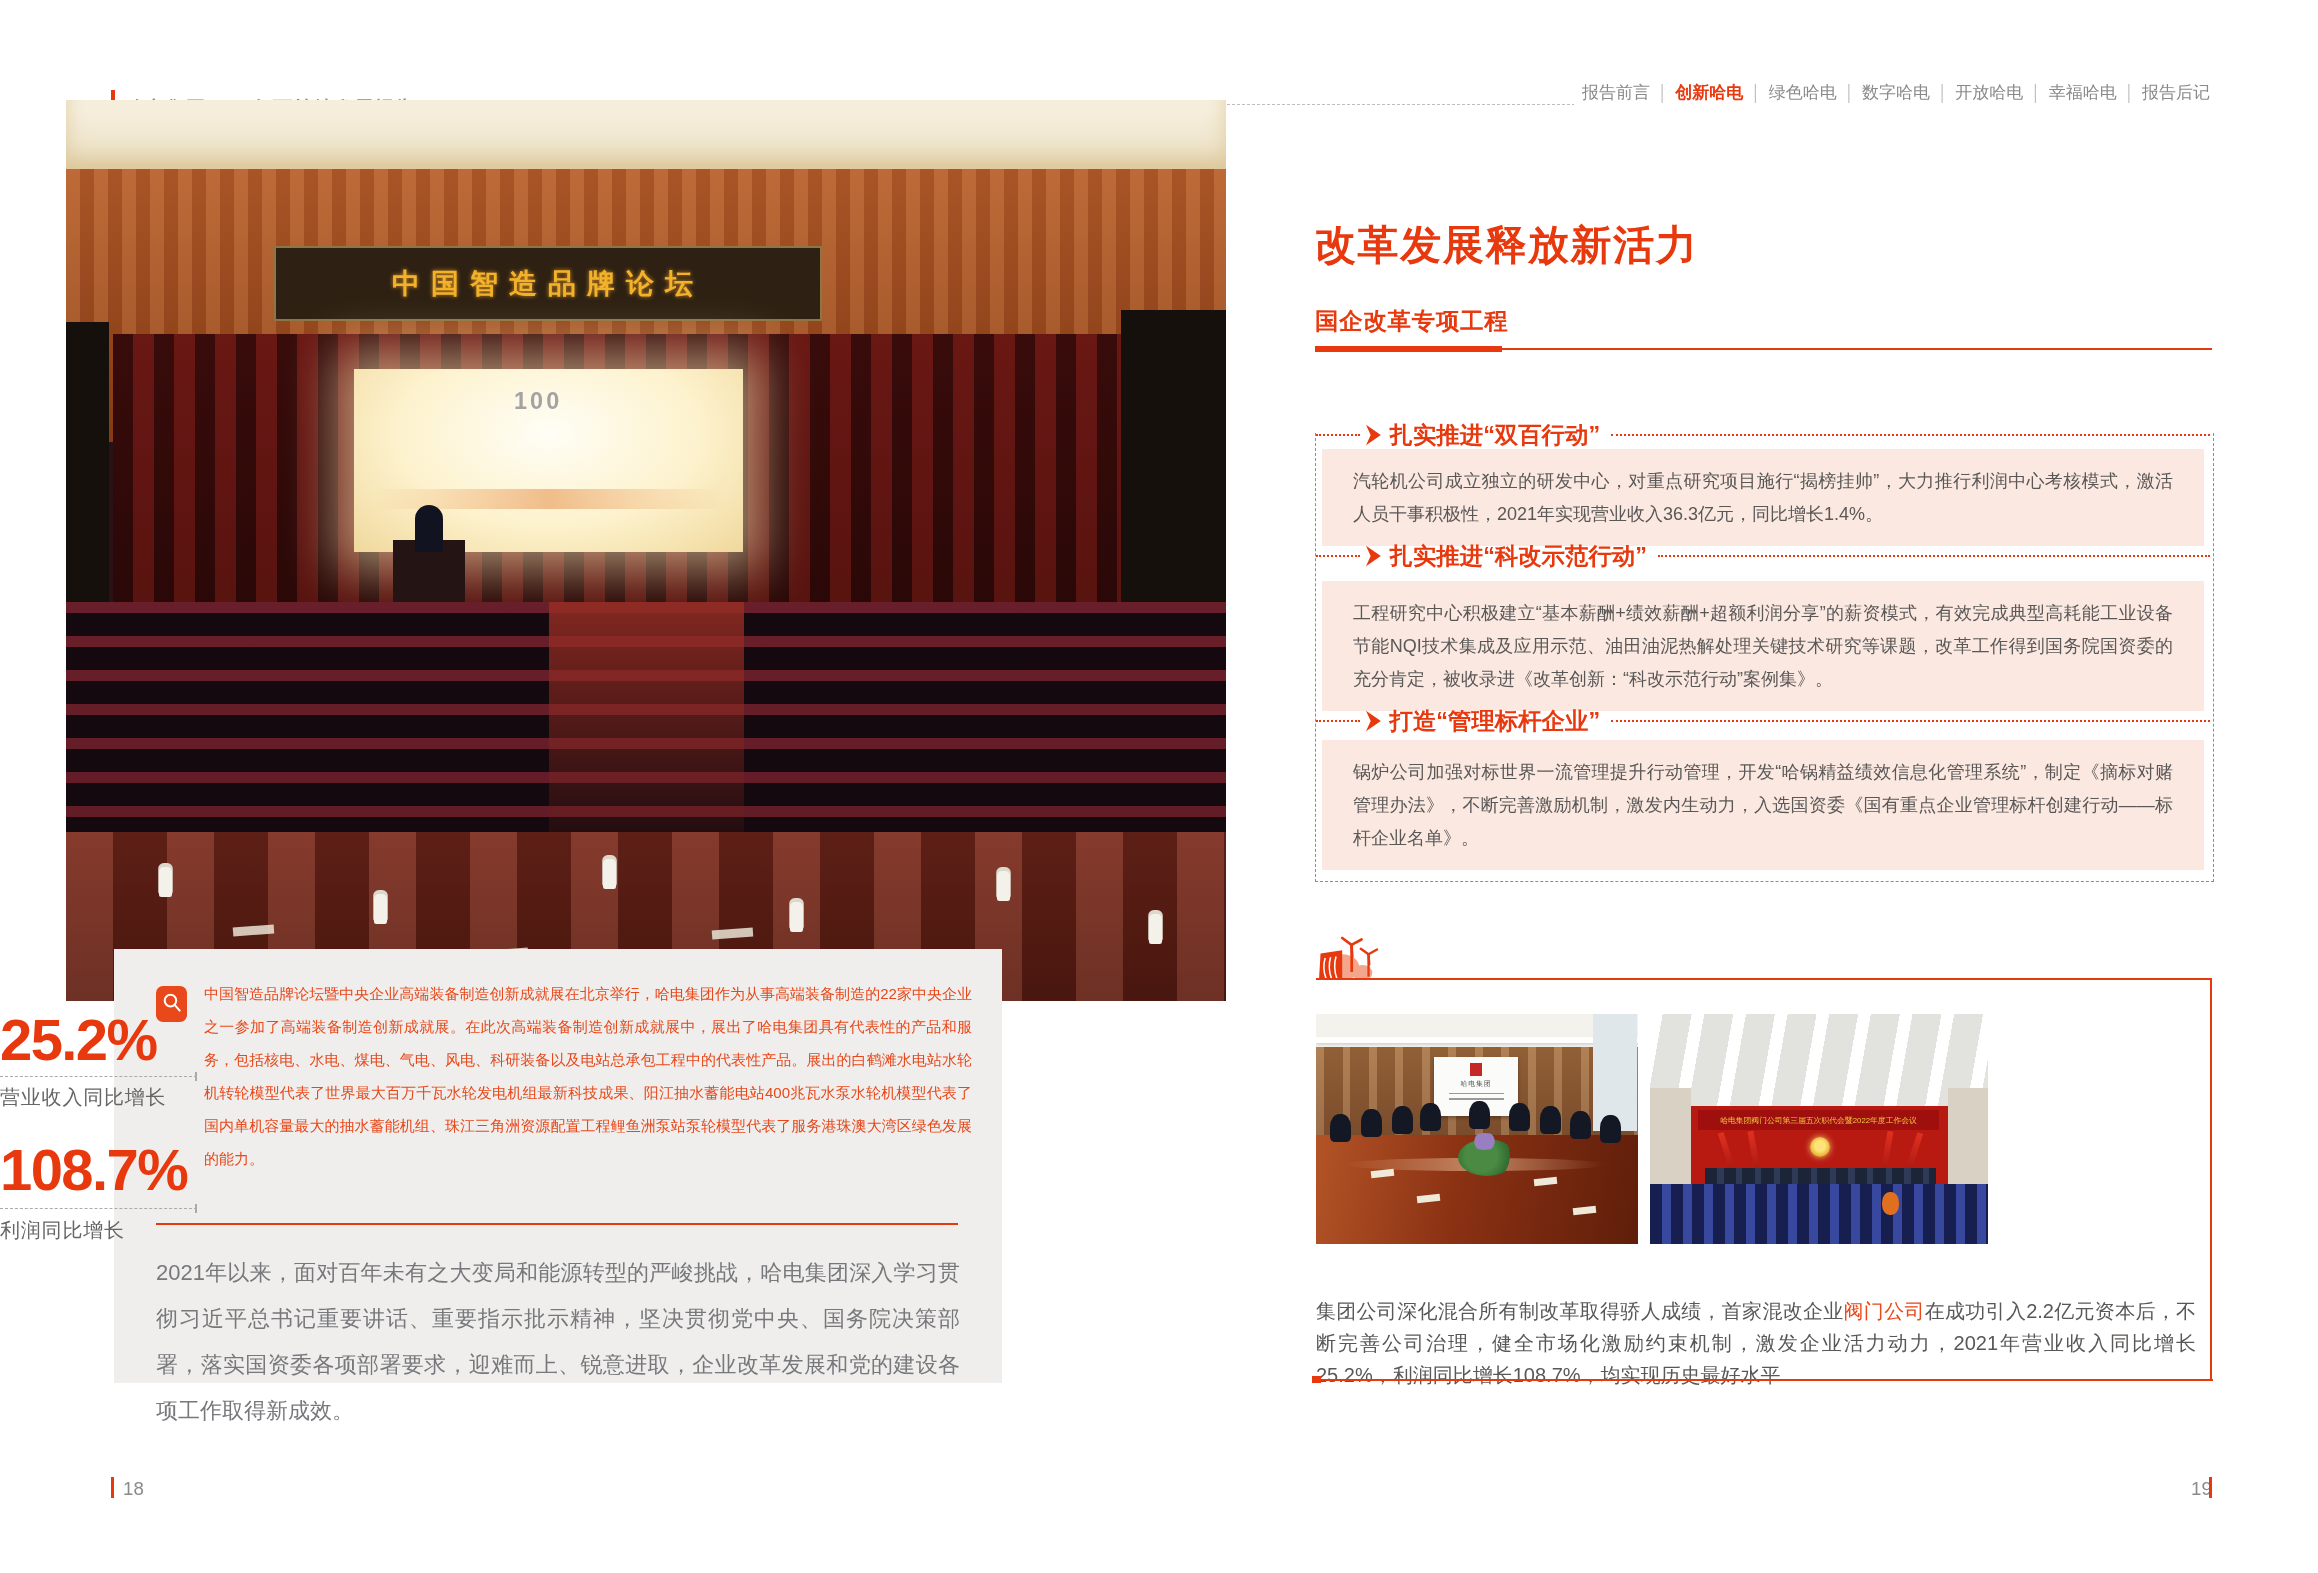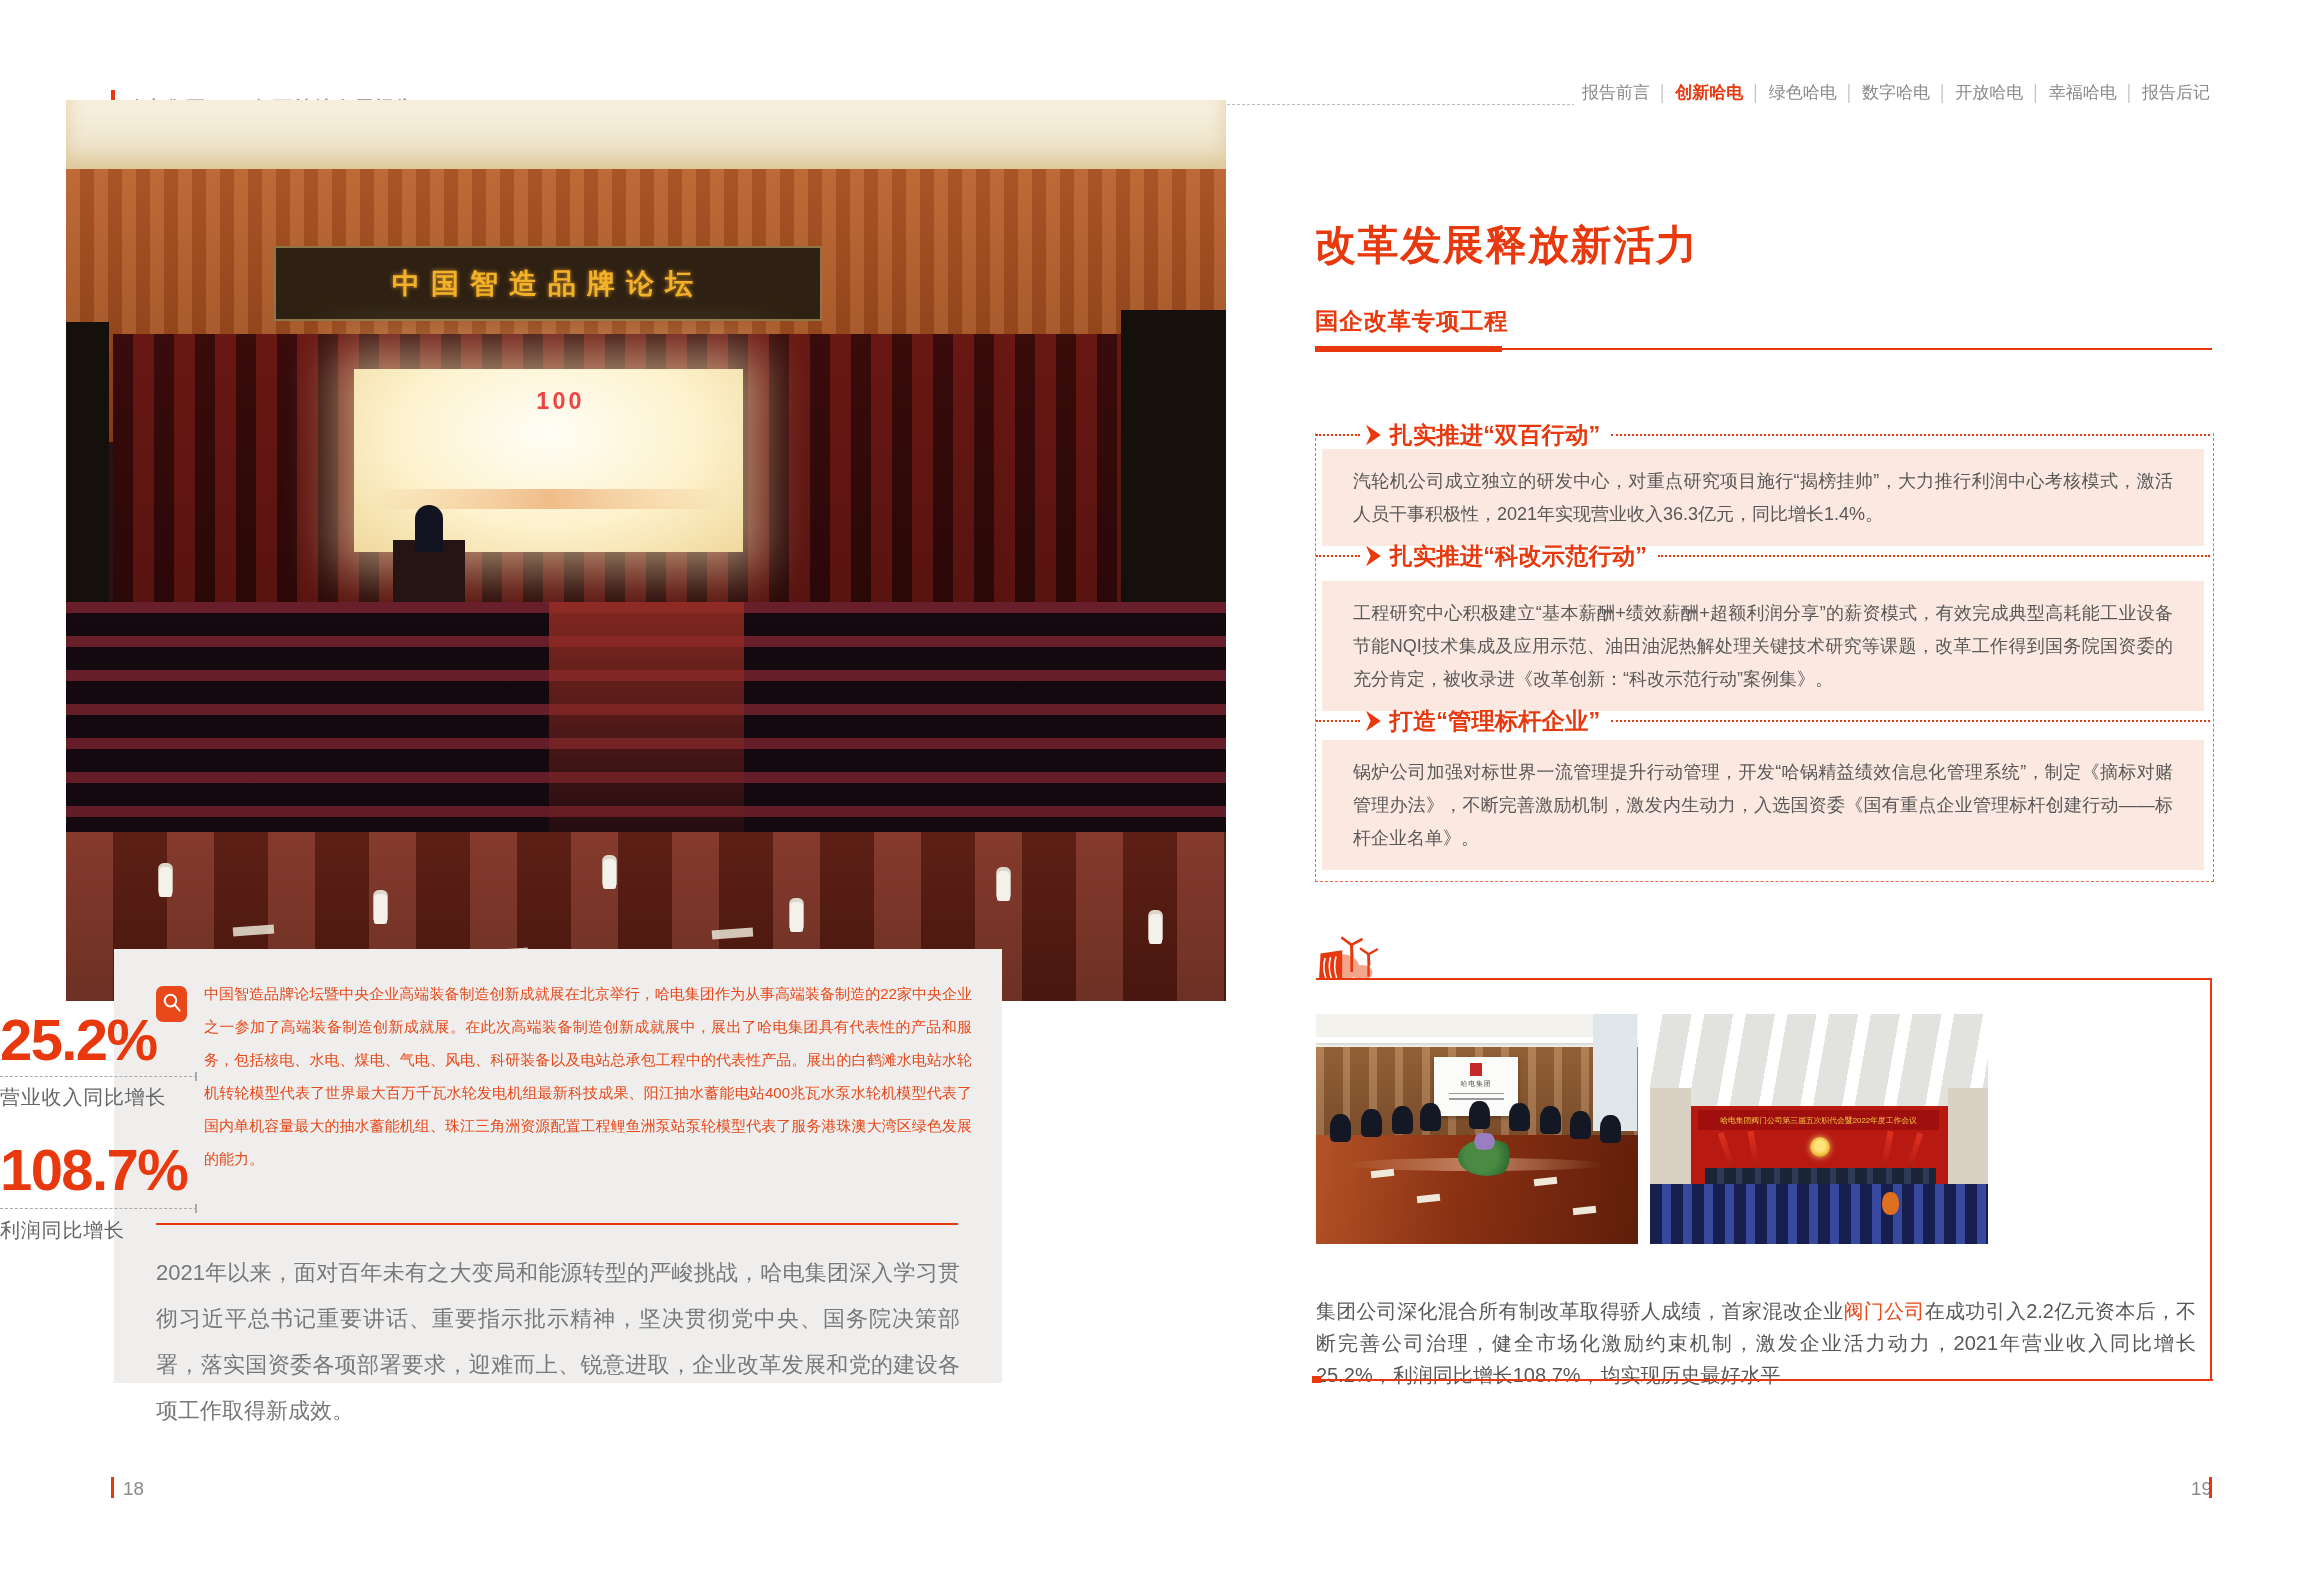--- a/index.html
+++ b/index.html
@@ -32,22 +32,22 @@
      text-shadow:0 0 4.7px rgba(255,170,40,.8); }
   .ph-curtain { left:47px; top:234px; width:1036px; height:327px;
      background:
        repeating-linear-gradient(90deg, rgba(0,0,0,.35) 0 20px, rgba(160,40,30,.25) 20px 41px),
        linear-gradient(#571210,#3c0b0a); }
   .ph-panel-l { left:0; top:222px; width:43px; height:327px; background:#16100d; }
   .ph-panel-r { left:1055px; top:210px; width:105px; height:335px; background:#16100d; }
   .ph-screen { left:288px; top:269px; width:389px; height:183px;
      background:radial-gradient(ellipse at 50% 35%, #fffef6 0%, #fdf2cd 55%, #f0d89c 100%);
      box-shadow:0 0 47px 19.5px rgba(255,240,190,.55); }
-  .ph-screen-logo { left:448px; top:288px; width:93px; height:31px; color:#ef4444;
-     font-size:23.4px; font-weight:bold; letter-spacing:3.1px; text-align:center; }
+  .ph-screen-logo { left:448px; top:288px; width:93px; height:31px; color:#a3a3a3;
+     font-size:23.4px; font-weight:bold; letter-spacing:3.1px; }
   .ph-screen-band { left:308px; top:389px; width:350px; height:20px;
      background:linear-gradient(90deg, rgba(224,120,40,.0), rgba(224,120,40,.45), rgba(224,120,40,.0)); }
   .ph-podium { left:327px; top:440px; width:72px; height:93px; background:#241414; }
   .ph-speaker { left:349px; top:405px; width:28px; height:47px; border-radius:14px 14px 0 0; background:#121320; }
   .ph-audience { left:0; top:502px; width:1160px; height:399px;
      background:
        repeating-linear-gradient(180deg, rgba(150,35,45,.50) 0 11px, rgba(18,8,14,.92) 11px 34px),
        linear-gradient(#3c1b28,#241019); }
   .ph-aisle { left:483px; top:502px; width:195px; height:234px;
      background:linear-gradient(rgba(150,45,35,.85), rgba(90,25,20,.2)); }

